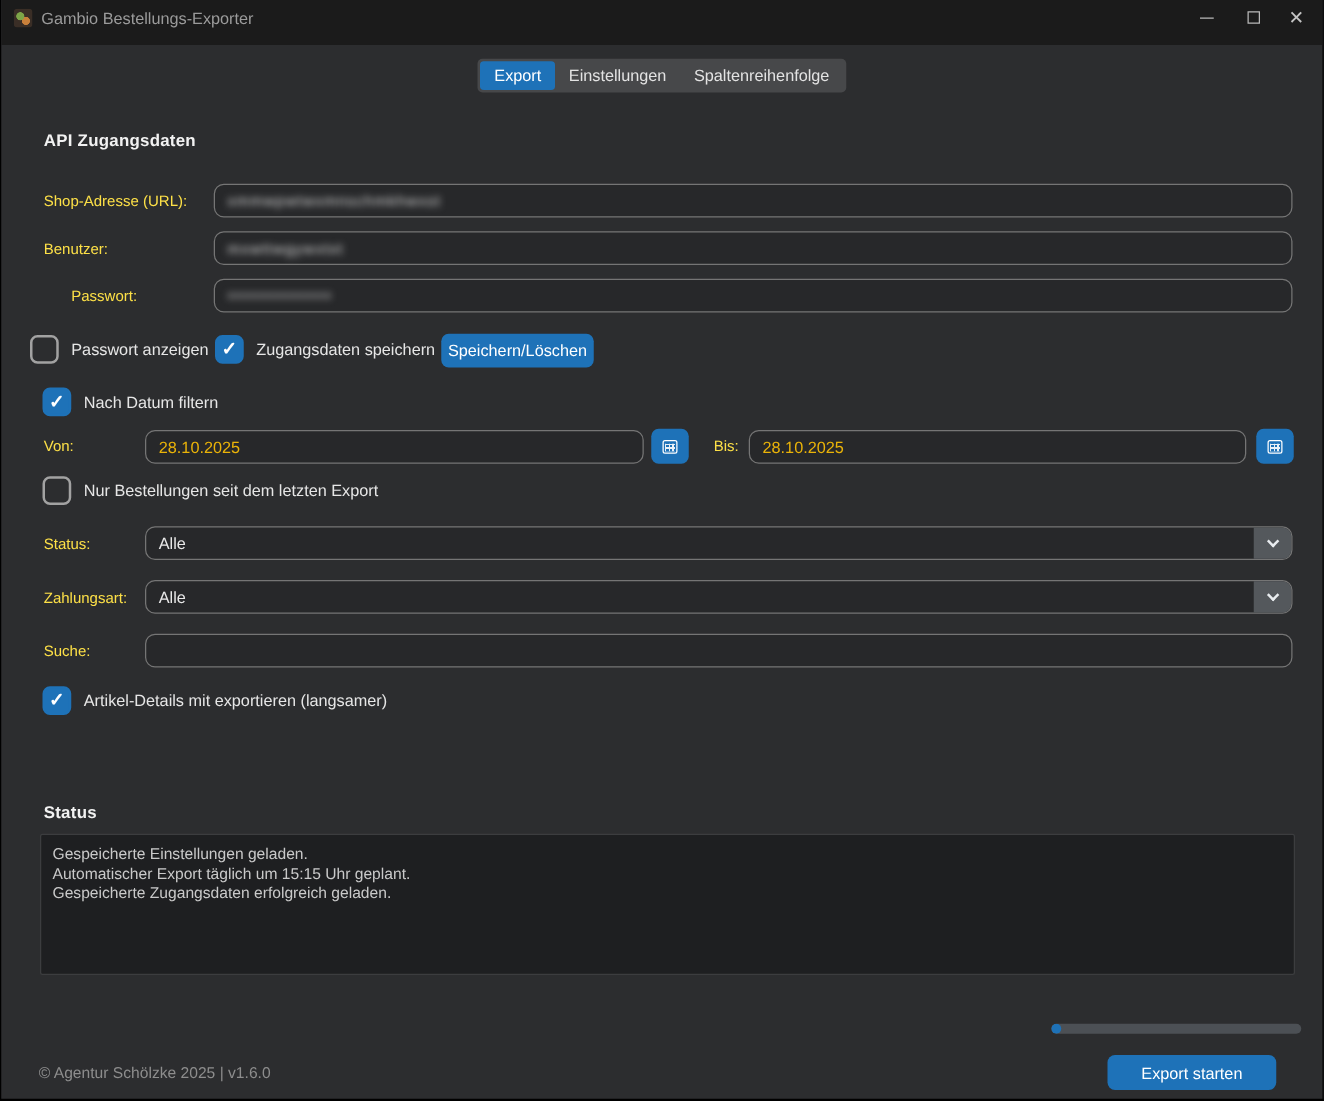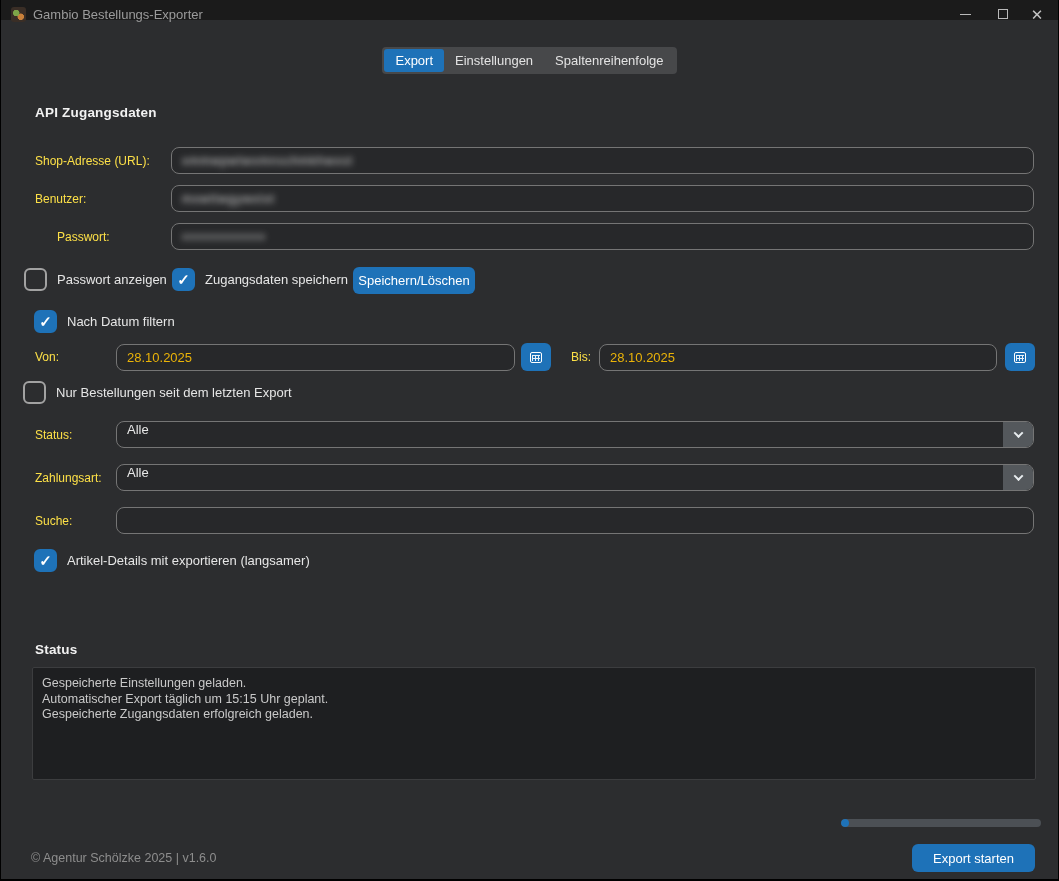--- a/index.html
+++ b/index.html
@@ -4,21 +4,21 @@
 <style>
   * { margin:0; padding:0; box-sizing:border-box; }
   html,body { background:#0d0d0d; }
   body { font-family:"Liberation Sans", sans-serif; }
   .window {
     position:relative; width:1059px; height:881px;
     background:#2c2d2f; overflow:hidden;
     border-left:1px solid #000; border-right:1px solid #000; border-bottom:2px solid #000;
   }
   
-  .titlebar { position:absolute; top:0; left:0; width:100%; height:20px; background:#1b1b1b; }
+  .titlebar { position:absolute; top:0; left:0; width:100%; height:36px; background:#1b1b1b; }
   .app-icon { position:absolute; left:10px; top:7px; width:15px; height:15px; border-radius:3px;
     background:#3a2e26;
     background-image:radial-gradient(circle at 35% 40%, #7da548 0 3px, transparent 3.5px),
                      radial-gradient(circle at 65% 65%, #c9803a 0 3px, transparent 3.5px);
   }
   .title-text { position:absolute; left:32px; top:7px; font-size:13px; color:#9b9b9b; }
   .win-btn { position:absolute; top:0; width:34px; height:28px; display:flex; align-items:center; justify-content:center; cursor:pointer; }
   .btn-min { right:76px; } .btn-max { right:38px; } .btn-close { right:4px; }
   .min-glyph { width:11px; height:0; border-top:1.6px solid #b9b9b9; }
   .max-glyph { width:10px; height:10px; border:1.4px solid #b9b9b9; }
@@ -33,40 +33,40 @@
   .lbl { position:absolute; font-size:12px; color:#fde047; }
   
   .field { position:absolute; height:27px; background:#27282a; border:1px solid #757575; border-radius:8px;
     display:flex; align-items:center; padding:0 10px; font-size:13px; color:#e8e8e8; }
   .redacted { filter:blur(3px); color:#d8d8d8; font-size:12px; letter-spacing:1px; white-space:nowrap; overflow:hidden; }
   .redacted.small { font-size:10px; }
   input.raw { position:absolute; height:27px; background:#27282a; border:1px solid #757575; border-radius:8px;
     padding:0 10px; font-size:13px; color:#eab308; font-family:"Liberation Sans", sans-serif; outline:none; }
   
   .select { position:absolute; height:27px; background:#27282a; border:1px solid #757575; border-radius:8px;
-    display:flex; cursor:pointer; }
+    display:flex; align-items:center; cursor:pointer; }
   .select .val { flex:1; padding:0 10px; font-size:13px; color:#e8e8e8; }
   .select .dd { width:30px; align-self:stretch; background:#54585c; border-radius:0 7px 7px 0;
     display:flex; align-items:center; justify-content:center; }
   .chevron { width:7px; height:7px; border-right:2px solid #e8ecef; border-bottom:2px solid #e8ecef;
     transform:rotate(45deg) translate(-1px,-1px); }
   
   .checkrow { position:absolute; display:flex; align-items:center; gap:10px; }
   .checkbox { width:23px; height:23px; border-radius:6px; border:2px solid #a2a2a2; background:transparent;
     display:flex; align-items:center; justify-content:center; cursor:pointer; flex:0 0 auto; }
   .checkbox .tick { display:none; color:#fff; font-size:15px; font-weight:bold; line-height:1; }
   .checkbox.checked { background:#1e72b8; border-color:#1e72b8; }
   .checkbox.checked .tick { display:block; }
   .checklabel { font-size:13px; color:#e6e6e6; }
   
   .btn { background:#1e72b8; color:#fff; border:none; border-radius:6px; font-size:13px;
     font-family:"Liberation Sans", sans-serif; display:flex; align-items:center; justify-content:center; cursor:pointer; }
   .btn-save { position:absolute; left:352px; top:267px; width:122px; height:27px; }
   .btn-filter { position:absolute; left:22px; top:595px; width:1021px; height:25px; border-radius:6px; }
-  .btn-export { position:absolute; left:885px; top:844px; width:123px; height:28px;margin-left:26px; }
+  .btn-export { position:absolute; left:885px; top:844px; width:135px; height:28px; }
   .cal-btn { position:absolute; width:30px; height:28px; border-radius:6px; }
   .cal-icon { width:12px; height:11px; border:1.5px solid #fff; border-radius:2px; position:relative; }
   .cal-icon::before { content:""; position:absolute; left:1px; right:1px; top:2px; bottom:1px;
     background:repeating-linear-gradient(to right,#fff 0 1px,transparent 1px 3px),
                repeating-linear-gradient(to bottom,#fff 0 1px,transparent 1px 3px); opacity:.9; }
   
   .statusbox { position:absolute; left:31px; top:667px; width:1004px; height:113px;
     background:#1e1f21; border:1px solid #3c3d3f; border-radius:2px; padding:8px 9px;
     font-size:12.5px; color:#c9c9c9; line-height:15.5px; }
   
@@ -143,21 +143,21 @@
   <button class="btn cal-btn" style="left:520px; top:343px;">
       <span class="cal-icon"></span>
     </button>
 
   <div class="lbl" style="left:570px; top:350px;">Bis:</div>
   <input class="raw" style="left: 598px; top: 344px; width: 398px;" value="28.10.2025">
   <button class="btn cal-btn" style="left:1004px; top:343px;">
       <span class="cal-icon"></span>
     </button>
 
-  <div class="checkrow" style="left:22px; top:381px;justify-content:center;">
+  <div class="checkrow" style="left:33px; top:381px;justify-content:center;">
     <div class="checkbox"></div>
     <span class="checklabel">Nur Bestellungen seit dem letzten Export</span>
   </div>
 
   <div class="lbl" style="left:34px; top:428px;">Status:</div>
   <div class="select" style="left:115px; top:421px; width:918px;">
     <span class="val">Alle</span>
     <span class="dd">
         <span class="chevron"></span>
       </span>

